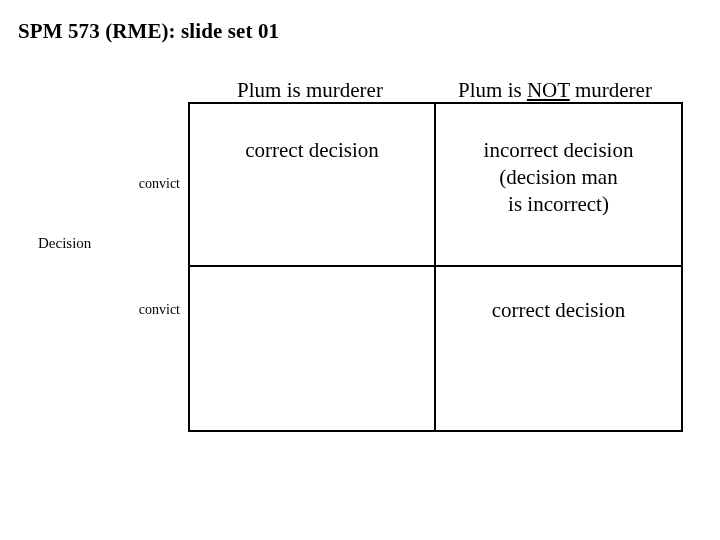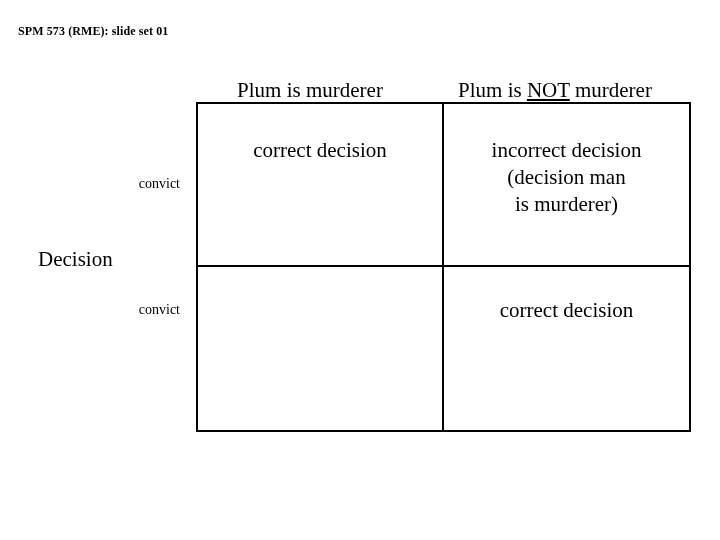--- a/index.html
+++ b/index.html
@@ -22,21 +22,21 @@
     top: 0;
     width: 720px;
     height: 540px;
   }
 
   
   #slide-title {
     position: absolute;
     left: 18px;
     top: 22px;
-    font-size: 12px;
+    font-size: 21px;
     line-height: 19px;
     font-weight: bold;
     letter-spacing: 0.1px;
     white-space: nowrap;
   }
 
   
   .col-header {
     position: absolute;
     top: 77px;
@@ -48,43 +48,43 @@
   }
   #col-header-0 { left: 188px; width: 244px; }
   #col-header-1 { left: 433px; width: 244px; }
 
   .u { text-decoration: underline; }
 
   
   #axis-label-decision {
     position: absolute;
     left: 38px;
-    top: 246px;
-    font-size: 21px;
+    top: 230px;
+    font-size: 15px;
     line-height: 26px;
     white-space: nowrap;
   }
 
   
   .row-label {
     position: absolute;
     width: 180px;
     left: 0px;
     font-size: 14px;
     line-height: 27px;
     text-align: right;
     white-space: nowrap;
   }
   #row-label-0 { top: 170px; }
   #row-label-1 { top: 296px; }
 
   
   #matrix-table {
     position: absolute;
-    left: 196px;
+    left: 188px;
     top: 102px;
     width: 489px;
     height: 324px;
     border-collapse: collapse;
     table-layout: fixed;
   }
   #matrix-table td {
     border: 2px solid #000000;
     padding: 0;
     vertical-align: top;
@@ -127,21 +127,21 @@
 
   <table id="matrix-table">
     <tbody>
       <tr class="row-0">
         <td class="col-0">
           <span class="cell-text">correct decision</span>
         </td>
         <td class="col-1">
           <span class="cell-text">incorrect decision</span>
           <span class="cell-text empty">(decision man</span>
-          <span class="cell-text empty">is murderer)</span>
+          <span class="cell-text empty">is incorrect)</span>
         </td>
       </tr>
       <tr class="row-1">
         <td class="col-0">
           <span class="cell-text empty"></span>
         </td>
         <td class="col-1">
           <span class="cell-text lower">correct decision</span>
         </td>
       </tr>

